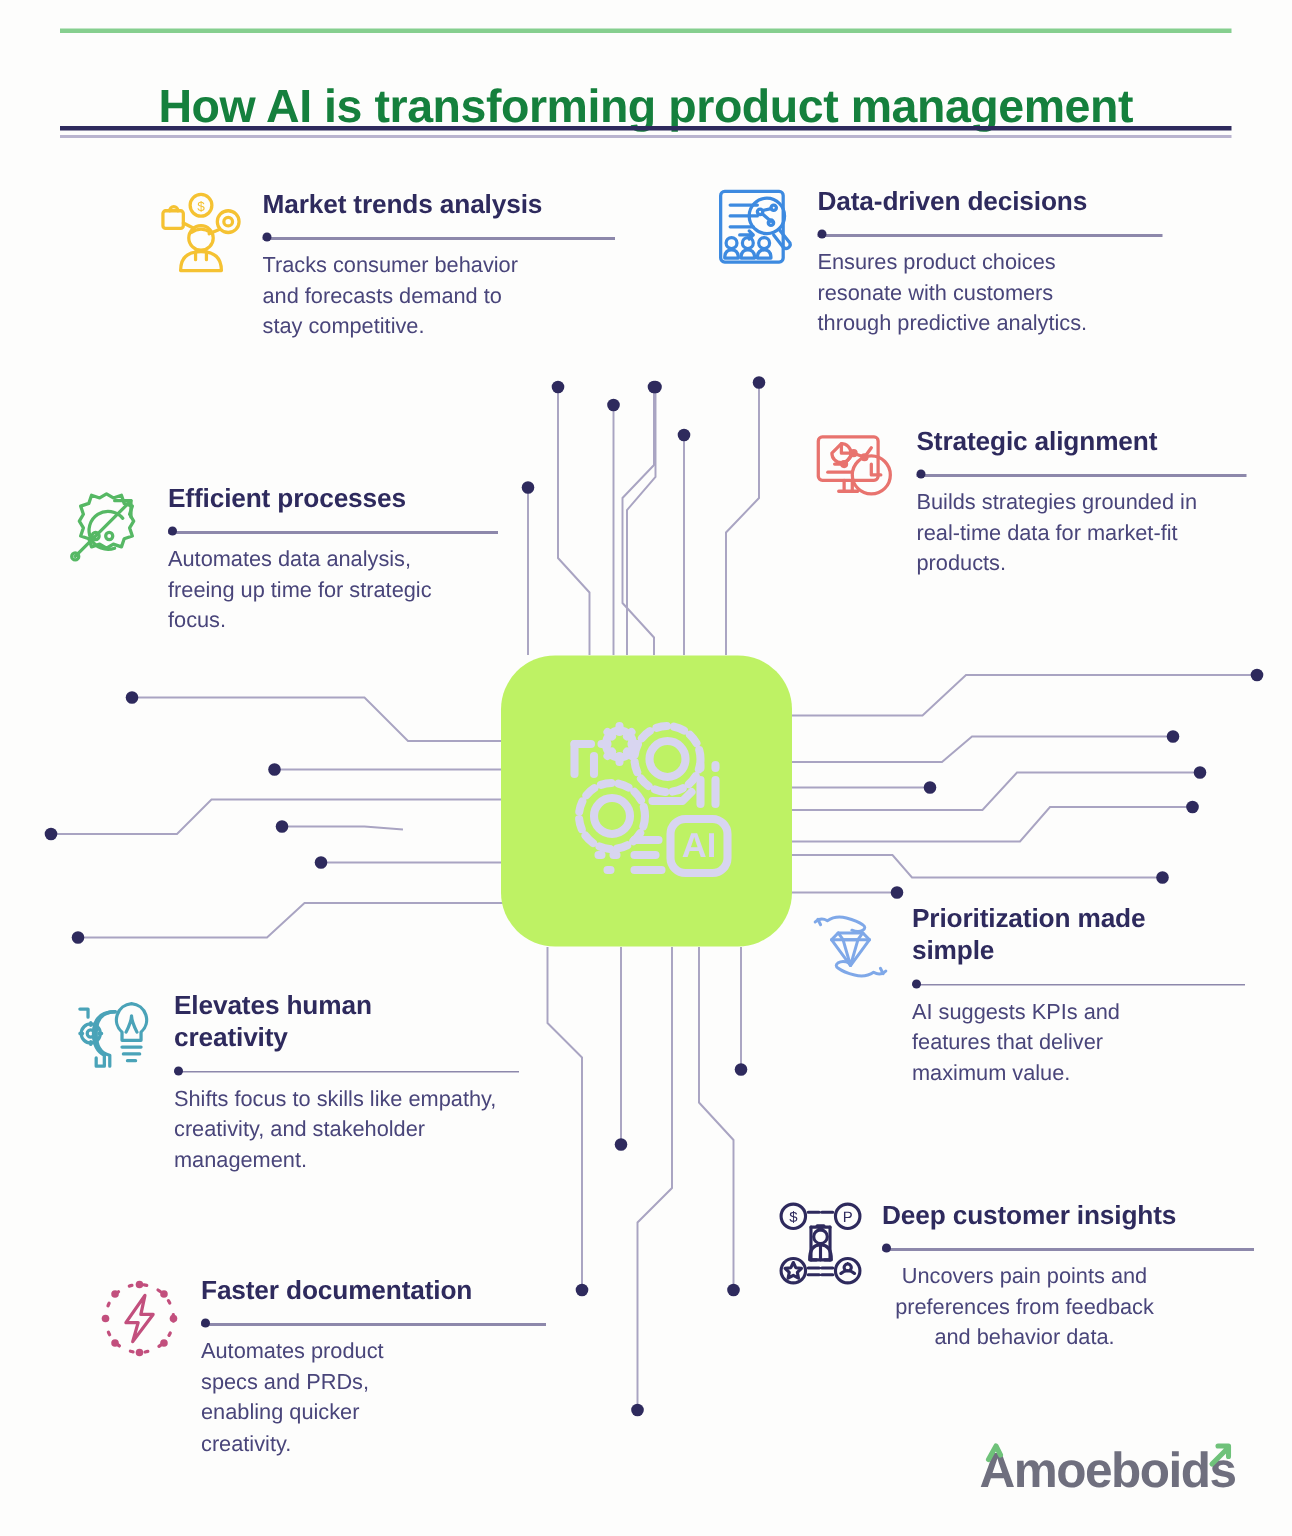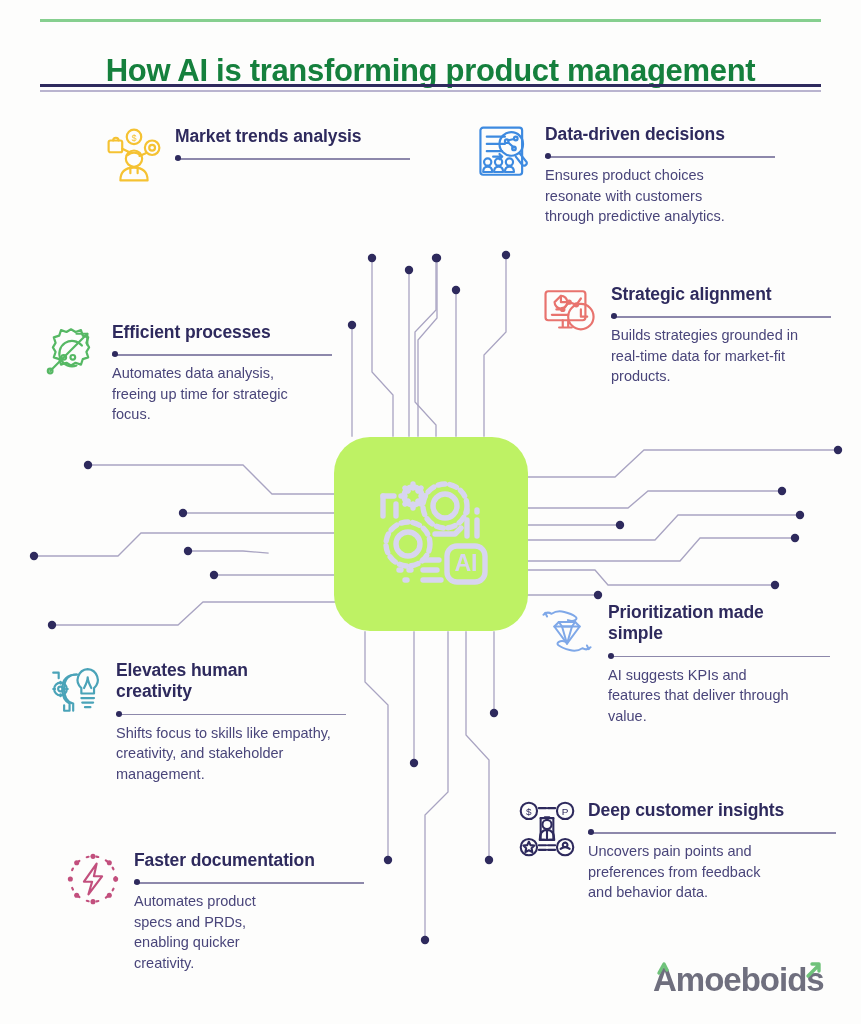--- a/index.html
+++ b/index.html
@@ -194,20 +194,21 @@
         <path d="M17,60 q0,-14 15,-14 q15,0 15,14 z"></path>
         <path d="M28,46 L28,52 M36,46 L36,52"></path>
       </g>
     </svg>
     <div class="body-col" style="flex:1;">
       <div class="htxt">Market trends analysis</div>
       <div class="divider">
         <div class="ln"></div>
           <div class="dt"></div>
       </div>
+      <div class="btxt" style="width:185px;">Tracks consumer behavior and forecasts demand to stay competitive.</div>
     </div>
   </div>
 
   <div class="block" id="blk-datadriven">
     <svg class="ico" viewBox="0 0 64 64">
       <g fill="none" stroke="#3d8ae0" stroke-width="2.4" stroke-linecap="round" stroke-linejoin="round">
         <rect x="6" y="4" width="46" height="52" rx="3"></rect>
         <path d="M13,14 L33,14 M13,22 L33,22 M13,30 L30,30"></path>
         <circle cx="40" cy="22" r="13"></circle>
         <path d="M49,32 L57,42 a3,3 0 0 1 -5,3 L45,36"></path>
@@ -318,21 +319,21 @@
         <path d="M23,22 L26.5,27 L32,46 L37.5,27 L41,22"></path>
         <path d="M26.5,27 L37.5,27"></path>
       </g>
     </svg>
     <div class="body-col" style="flex:1;">
       <div class="htxt" style="width:185px;">Prioritization made simple</div>
       <div class="divider">
         <div class="ln"></div>
           <div class="dt"></div>
       </div>
-      <div class="btxt" style="width:185px;">AI suggests KPIs and features that deliver through value.</div>
+      <div class="btxt" style="width:185px;">AI suggests KPIs and features that deliver maximum value.</div>
     </div>
   </div>
 
   <div class="block" id="blk-documentation">
     <svg class="ico" viewBox="0 0 64 64">
       <g fill="none" stroke="#c24f7d" stroke-width="2.4" stroke-linecap="round" stroke-linejoin="round">
         <circle cx="32" cy="32" r="25" stroke-dasharray="2 9"></circle>
         <circle cx="32" cy="7" r="2.8" fill="#c24f7d" stroke="none"></circle>
         <circle cx="50" cy="14" r="2.8" fill="#c24f7d" stroke="none"></circle>
         <circle cx="57" cy="32" r="2.8" fill="#c24f7d" stroke="none"></circle>
@@ -374,21 +375,21 @@
         <path d="M24,44 q0,-11 8,-11 q8,0 8,11 z"></path>
         <path d="M32,33 L32,44"></path>
       </g>
     </svg>
     <div class="body-col" style="flex:1;">
       <div class="htxt">Deep customer insights</div>
       <div class="divider">
         <div class="ln"></div>
           <div class="dt"></div>
       </div>
-      <div class="btxt" style="width:190px;">Uncovers pain points and preferences from feedback and behavior data.</div>
+      <div class="btxt" style="width:190px;text-align:center;">Uncovers pain points and preferences from feedback and behavior data.</div>
     </div>
   </div>
 
   <div class="logo">
     <svg width="172" height="40" viewBox="0 0 172 40">
       <text x="0" y="31" font-family="Liberation Sans, sans-serif" font-size="33" font-weight="bold" fill="#6f6f7e" letter-spacing="-1">Amoeboids</text>
       <path d="M6,13 L11,4 L14,10" fill="none" stroke="#6fc27a" stroke-width="3.4" stroke-linecap="round" stroke-linejoin="round"></path>
       <path d="M155,16 L166,5 M159,4 L166,4 L166,11" fill="none" stroke="#6fc27a" stroke-width="3.4" stroke-linecap="round" stroke-linejoin="round"></path>
     </svg>
   </div>

